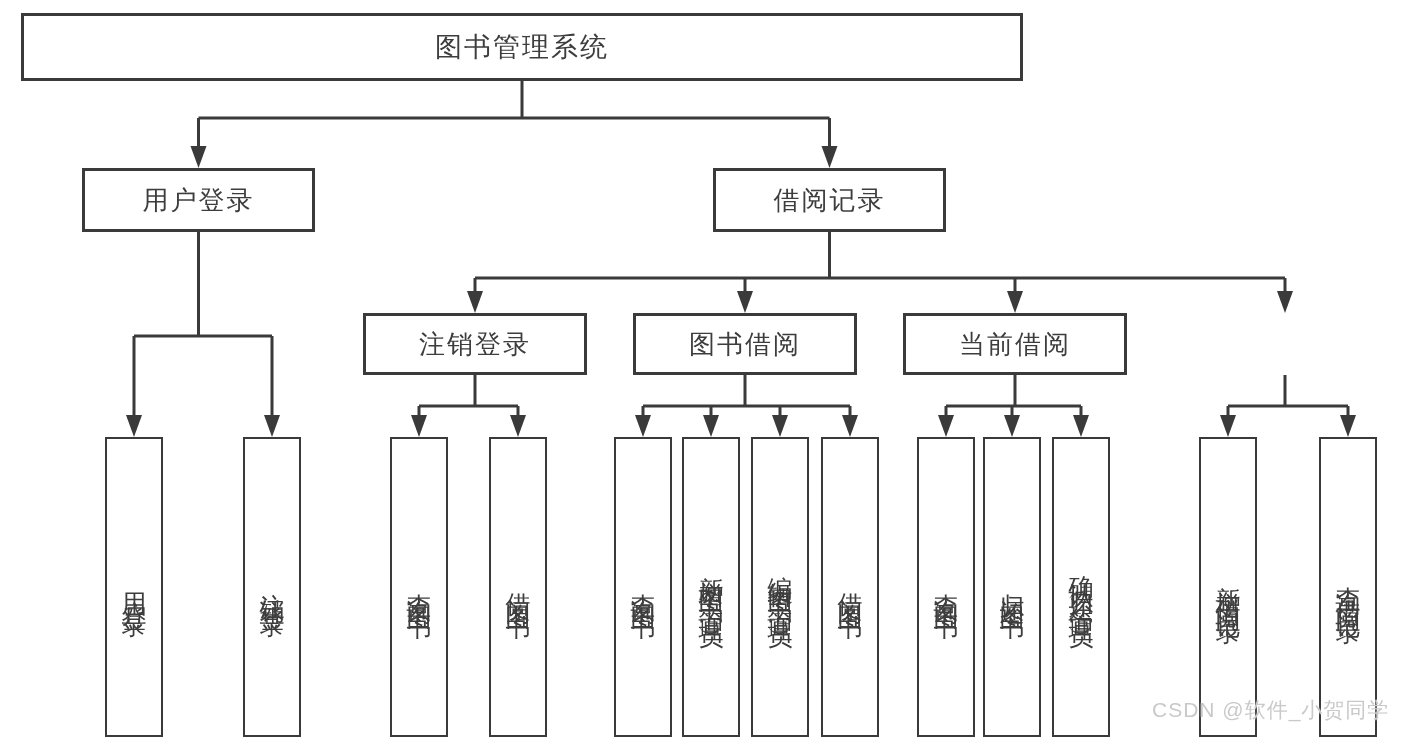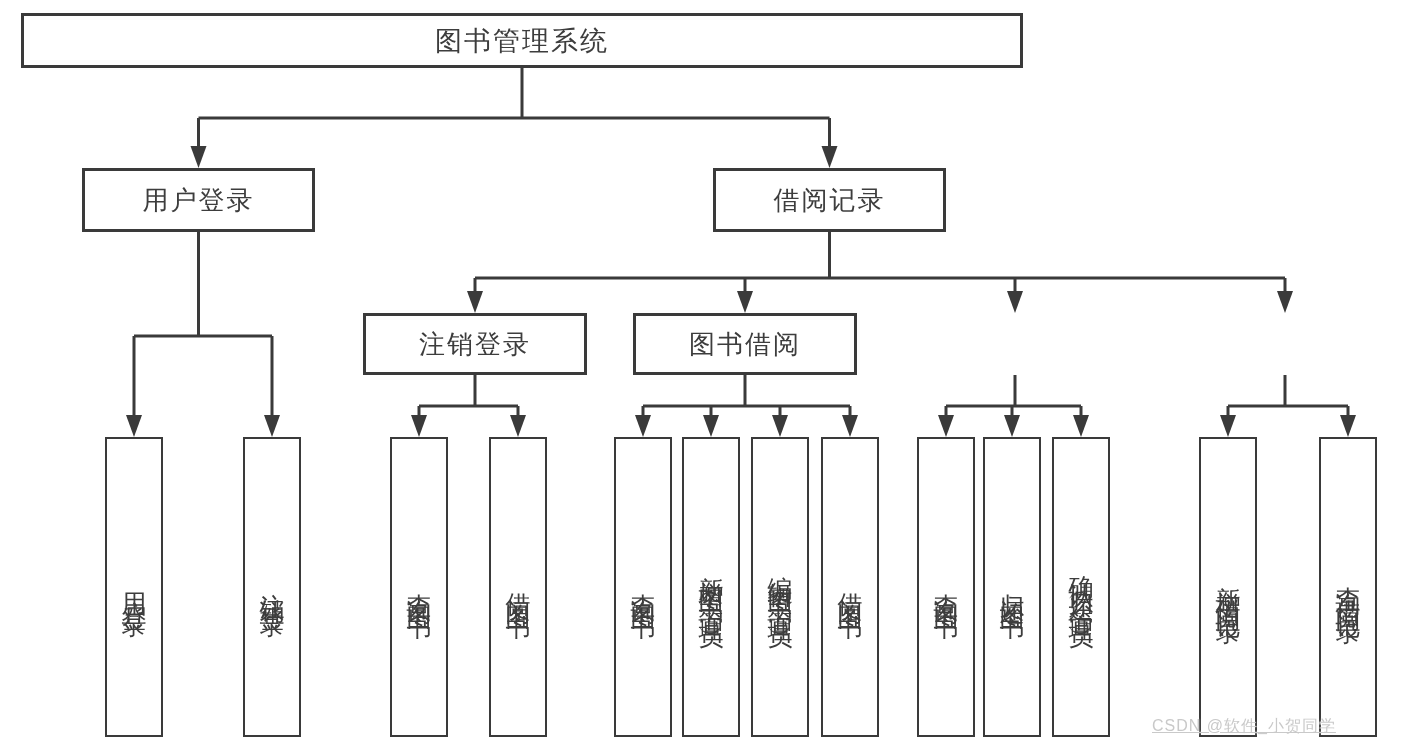--- a/index.html
+++ b/index.html
@@ -7,37 +7,36 @@
     position:relative;width:1405px;height:747px;background:#ffffff;
     font-family:"Liberation Sans","DejaVu Sans",sans-serif;overflow:hidden;
   }
   .connectors{position:absolute;left:0;top:0;z-index:1;}
   .node{
     position:absolute;box-sizing:border-box;background:#ffffff;
     border:3px solid #3a3a3a;display:flex;align-items:center;justify-content:center;
     color:#3d3d3d;z-index:2;
   }
   .node-h{font-size:26px;letter-spacing:2px;white-space:nowrap;}
-  .node-root{left:21px;top:13px;width:1002px;height:55px;font-size:27px;}
+  .node-root{left:21px;top:13px;width:1002px;height:68px;font-size:27px;}
   .node-l2{top:168px;width:233px;height:64px;}
   .node-l3{top:313px;width:224px;height:62px;}
   .leaf{
     position:absolute;box-sizing:border-box;top:437px;width:58px;height:300px;
     background:#ffffff;border:2.5px solid #3a3a3a;display:flex;
     align-items:center;justify-content:center;z-index:2;
   }
   .leaf span{
     writing-mode:vertical-rl;text-orientation:mixed;
     font-size:25px;letter-spacing:7px;color:#3d3d3d;line-height:1;
   }
   .watermark{
-    position:absolute;left:1152px;top:716px;z-index:5;
-    font-size:16px;letter-spacing:1px;color:#c9c9c9;white-space:nowrap;
+    position:absolute;left:1152px;top:696px;z-index:5;
+    font-size:21px;letter-spacing:1px;color:#c9c9c9;white-space:nowrap;
     text-shadow:0 0 2px #ffffff;
-    text-decoration:underline;
   }
 </style>
 </head>
 <body>
 
 <div class="canvas">
 
   <svg class="connectors" width="1405" height="747" viewBox="0 0 1405 747">
     <path fill="none" stroke="#3a3a3a" stroke-width="3" d="
       M522 68 V118
@@ -96,20 +95,21 @@
     </g>
   </svg>
 
   <div class="node node-h node-root">图书管理系统</div>
 
   <div class="node node-h node-l2" style="left:82px;">用户登录</div>
   <div class="node node-h node-l2" style="left:713px;">借阅记录</div>
 
   <div class="node node-h node-l3" style="left:363px;">注销登录</div>
   <div class="node node-h node-l3" style="left:633px;">图书借阅</div>
+  <div class="node node-h node-l3" style="left:903px;">当前借阅</div>
 
   <div class="leaf" style="left:105px;">
     <span>用户登录</span>
   </div>
   <div class="leaf" style="left:243px;">
     <span>注销登录</span>
   </div>
 
   <div class="leaf" style="left:390px;">
     <span>查询图书</span>

